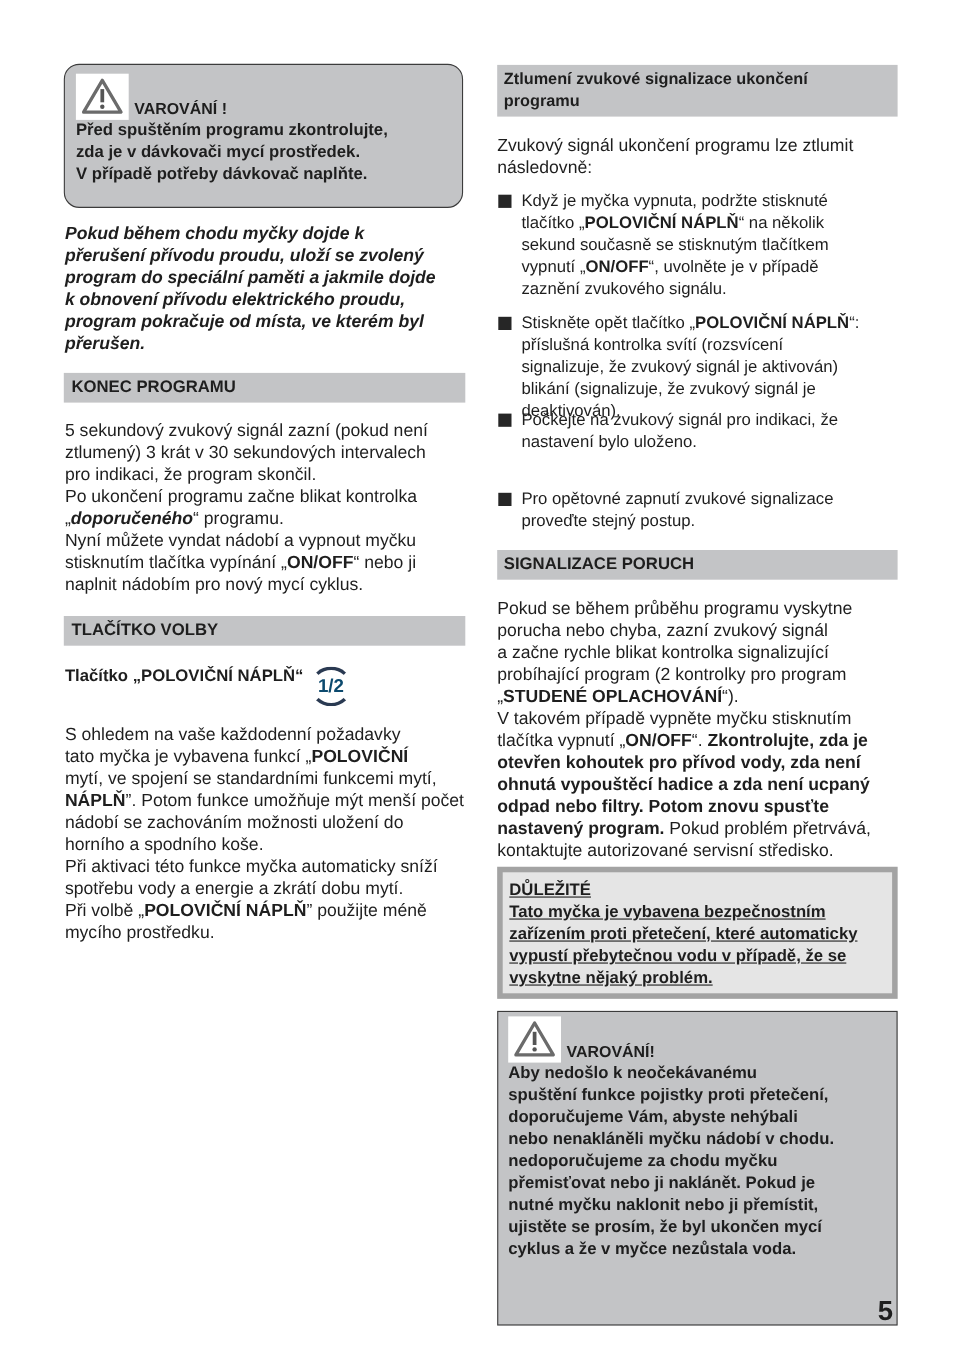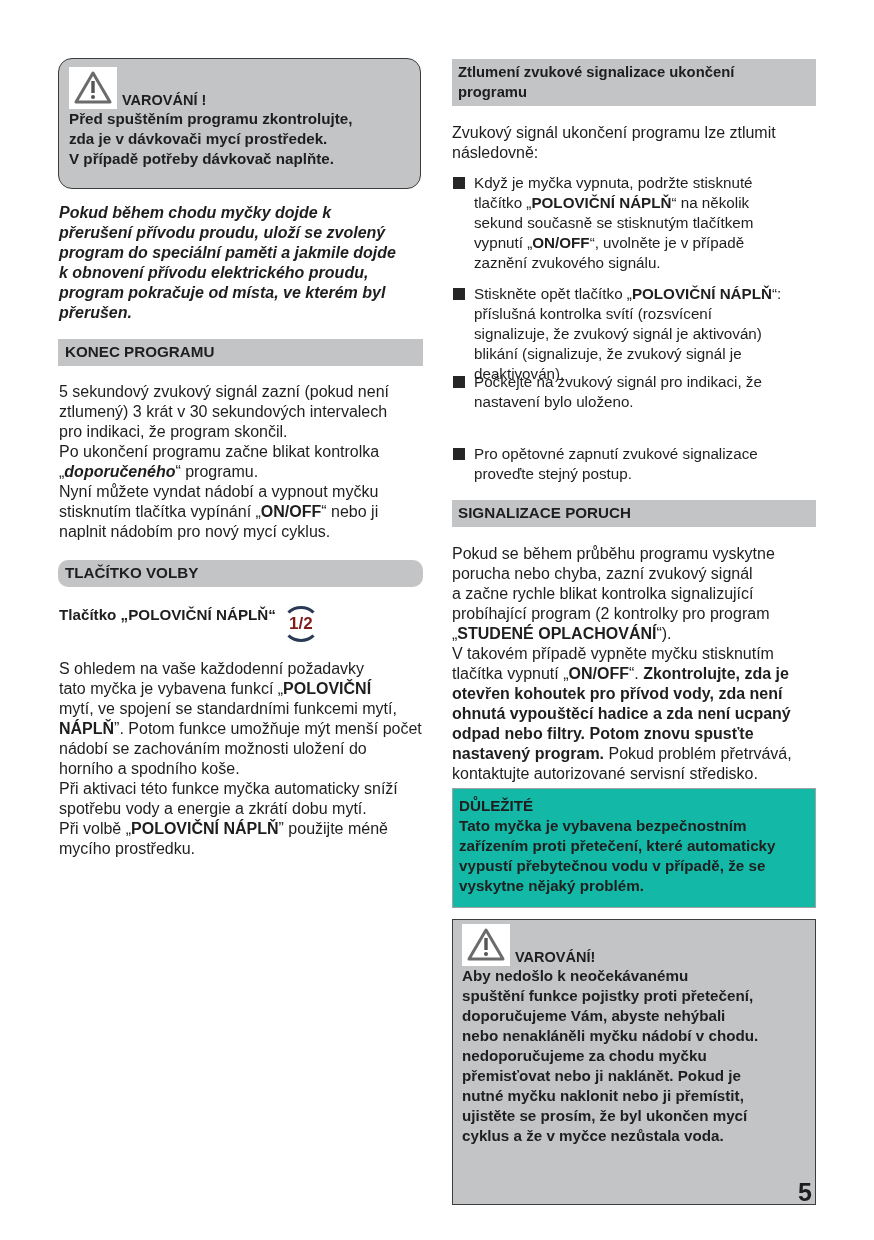--- a/index.html
+++ b/index.html
@@ -25,22 +25,22 @@
 
   .sec-head {
     position: absolute; background: #c3c4c6; font-weight: bold; font-size: 15.2px;
     line-height: 20px; box-sizing: border-box; padding: 3px 7px;
   }
 
   .bullet { position: absolute; font-size: 15.2px; line-height: 20px; padding-left: 22px; box-sizing: border-box; }
   .bullet .sq { position: absolute; left: 1px; top: 4px; width: 12px; height: 12px; background: #262626; }
 
   .important-box {
-    position: absolute; border: 1px solid #a3a3a3; background: #14b8a6; box-sizing: border-box;
-    font-weight: bold; font-size: 15.2px; line-height: 20px; padding: 7px 6px;
+    position: absolute; border: 5px solid #a3a3a3; background: #e5e5e5; box-sizing: border-box;
+    font-weight: bold; font-size: 15.2px; line-height: 20px; padding: 7px 6px; text-decoration: underline;
   }
   .page-num { position: absolute; left: 798px; top: 1178px; font-size: 25px; font-weight: bold; }
 </style>
 </head>
 <body>
 
 <div class="warn-box" style="left:58px; top:58px; width:363px; height:131px; padding:8px 10px;border-radius:14px;">
   <div class="warn-head">
     <div class="warn-icon">
       <svg width="40" height="36" viewBox="0 0 40 36">
@@ -71,25 +71,25 @@
   <div>5 sekundový zvukový signál zazní (pokud není</div>
   <div>ztlumený) 3 krát v 30 sekundových intervalech</div>
   <div>pro indikaci, že program skončil.</div>
   <div>Po ukončení programu začne blikat kontrolka</div>
   <div><span>„</span><span class="bi">doporučeného</span><span>“ programu.</span></div>
   <div>Nyní můžete vyndat nádobí a vypnout myčku</div>
   <div><span>stisknutím tlačítka vypínání „</span><b>ON/OFF</b><span>“ nebo ji</span></div>
   <div>naplnit nádobím pro nový mycí cyklus.</div>
 </div>
 
-<div class="sec-head" style="left:58px; top:560px; width:365px; height:27px;border-radius:10px;">TLAČÍTKO VOLBY</div>
+<div class="sec-head" style="left:58px; top:560px; width:365px; height:27px;">TLAČÍTKO VOLBY</div>
 
 <div style="position:absolute; left:59px; top:606px; display:flex; font-weight:bold; font-size:15.2px;">
   <span>Tlačítko „POLOVIČNÍ NÁPLŇ“</span>
-  <span style="margin-left:6px; width:38px; height:36px; border-radius:50%; border:3px solid #2a3a52; border-left-color:transparent; border-right-color:transparent; box-sizing:border-box; display:flex; align-items:center; justify-content:center; font-size:17px; font-weight:bold; color:#7f1d1d;">
+  <span style="margin-left:6px; width:38px; height:36px; border-radius:50%; border:3px solid #2a3a52; border-left-color:transparent; border-right-color:transparent; box-sizing:border-box; display:flex; align-items:center; justify-content:center; font-size:17px; font-weight:bold; color:#0c4a6e;">
       <span>1/2</span>
     </span>
 </div>
 
 <div class="p" style="left:59px; top:659px; width:370px;">
   <div>S ohledem na vaše každodenní požadavky</div>
   <div><span>tato myčka je vybavena funkcí „</span><b>POLOVIČNÍ</b></div>
   <div>mytí, ve spojení se standardními funkcemi mytí,</div>
   <div><b>NÁPLŇ</b><span>”. Potom funkce umožňuje mýt menší počet</span></div>
   <div>nádobí se zachováním možnosti uložení do</div>

